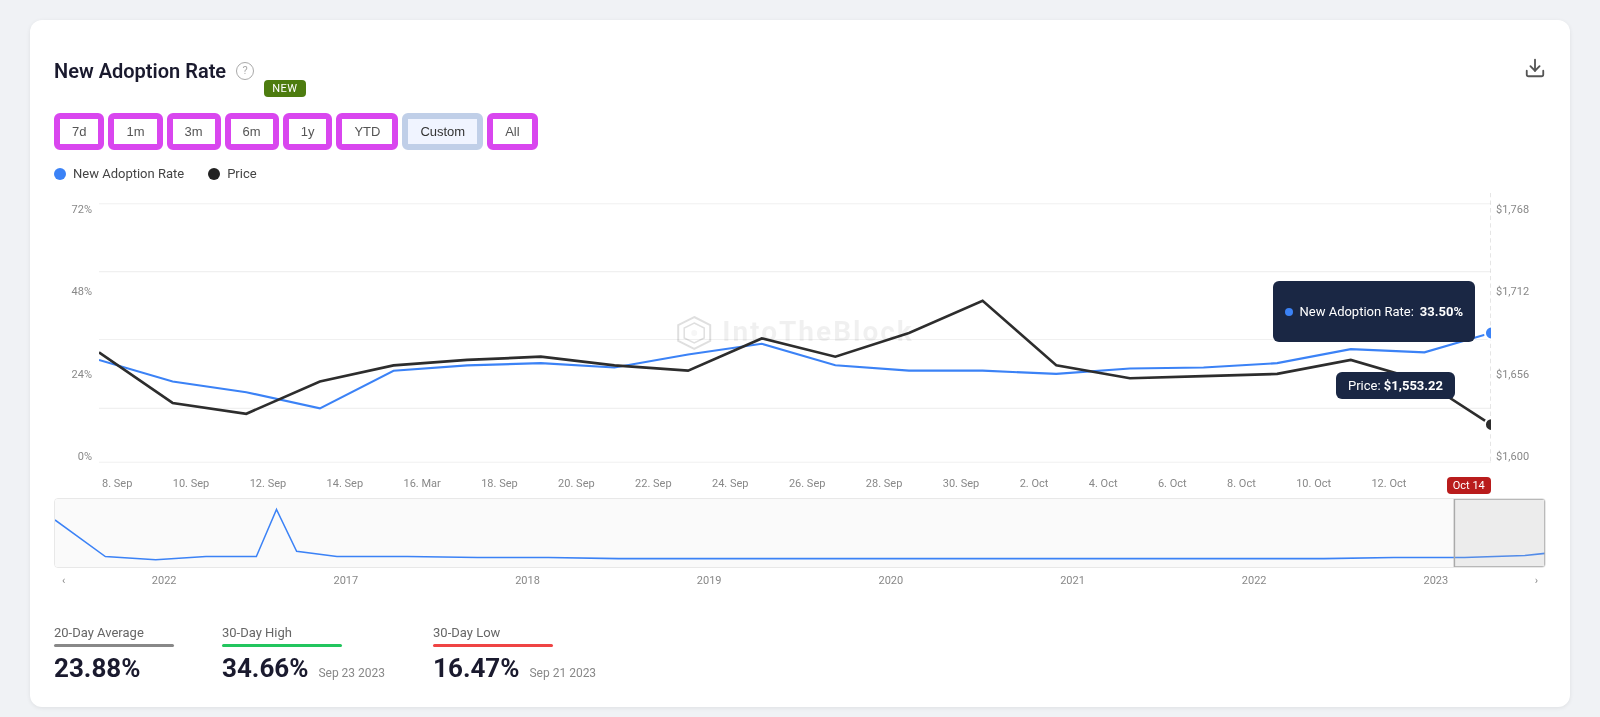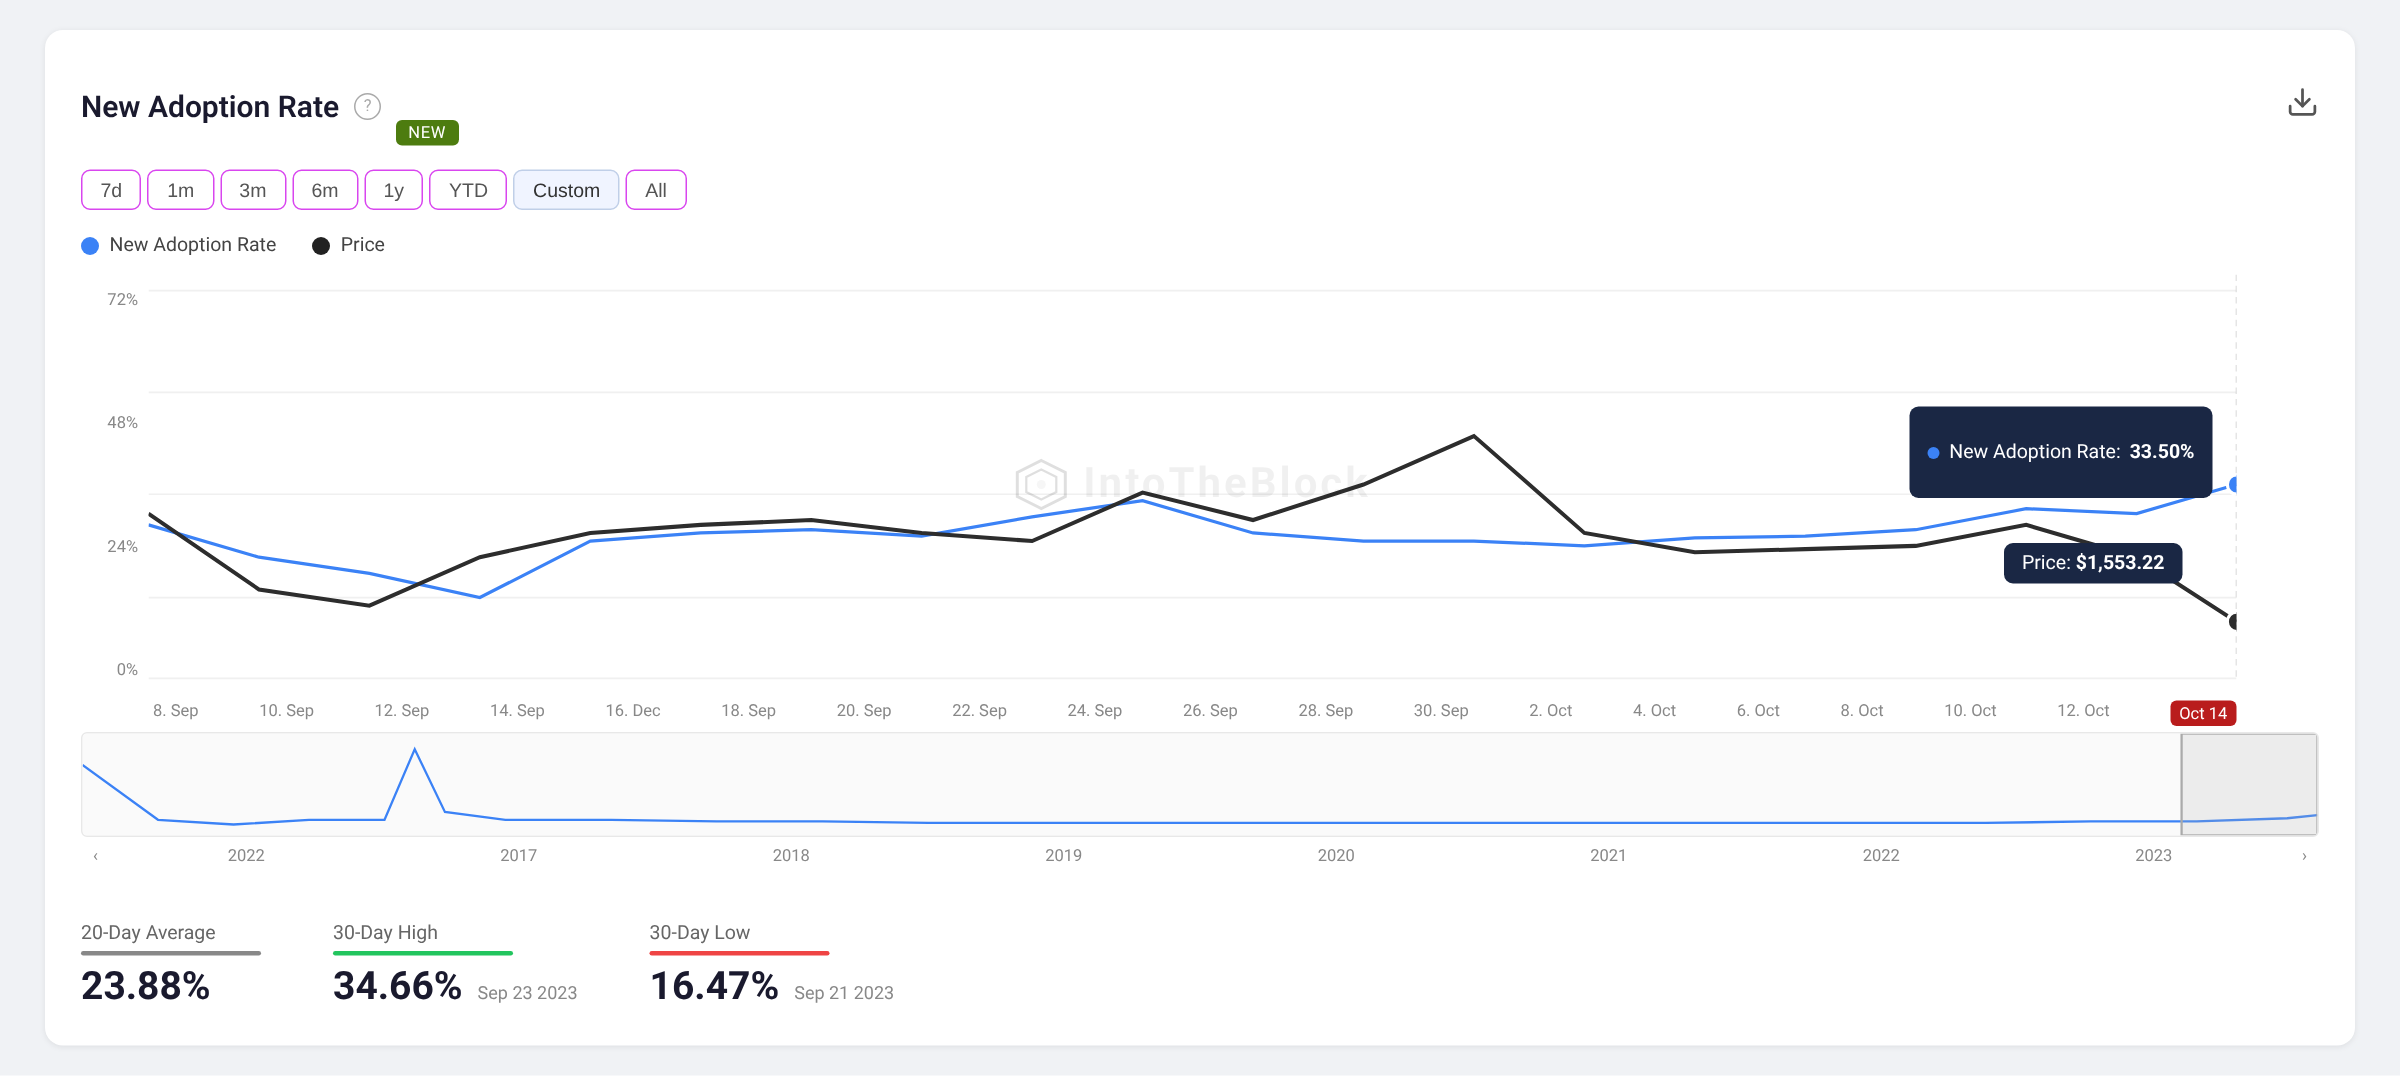--- a/index.html
+++ b/index.html
@@ -64,21 +64,21 @@
       font-size: 20px;
     }
     .time-filters {
       display: flex;
       gap: 4px;
       margin-bottom: 16px;
     }
     .filter-btn {
       padding: 5px 12px;
       border-radius: 6px;
-      border: 1px solid #d946ef;
+      border: 6px solid #d946ef;
       background: #fff;
       font-size: 13px;
       color: #555;
       cursor: pointer;
     }
     .filter-btn.active {
       background: #f0f4ff;
       border-color: #c0cfe8;
       color: #333;
       font-weight: 500;
@@ -277,20 +277,26 @@
 
   <div class="chart-area">
 
     <div class="y-axis-left">
       <span>72%</span>
       <span>48%</span>
       <span>24%</span>
       <span>0%</span>
     </div>
 
+    <div class="y-axis-right">
+      <span>$1,768</span>
+      <span>$1,712</span>
+      <span>$1,656</span>
+      <span>$1,600</span>
+    </div>
 
     <div class="chart-inner">
       <svg class="chart-svg" viewBox="0 0 1380 260" preserveAspectRatio="none">
 
         <line x1="0" y1="10" x2="1380" y2="10" stroke="#f0f0f0" stroke-width="1"></line>
         <line x1="0" y1="73" x2="1380" y2="73" stroke="#f0f0f0" stroke-width="1"></line>
         <line x1="0" y1="136" x2="1380" y2="136" stroke="#f0f0f0" stroke-width="1"></line>
         <line x1="0" y1="200" x2="1380" y2="200" stroke="#f0f0f0" stroke-width="1"></line>
         <line x1="0" y1="250" x2="1380" y2="250" stroke="#f0f0f0" stroke-width="1"></line>
 
@@ -328,21 +334,21 @@
         <strong>$1,553.22</strong>
       </div>
     </div>
   </div>
 
   <div style="padding: 4px 0 4px 48px; margin-right: 55px; display: flex; justify-content: space-between; font-size: 11px; color: #888;">
     <span>8. Sep</span>
     <span>10. Sep</span>
     <span>12. Sep</span>
     <span>14. Sep</span>
-    <span>16. Dec</span>
+    <span>16. Mar</span>
     <span>18. Sep</span>
     <span>20. Sep</span>
     <span>22. Sep</span>
     <span>24. Sep</span>
     <span>26. Sep</span>
     <span>28. Sep</span>
     <span>30. Sep</span>
     <span>2. Oct</span>
     <span>4. Oct</span>
     <span>6. Oct</span>

